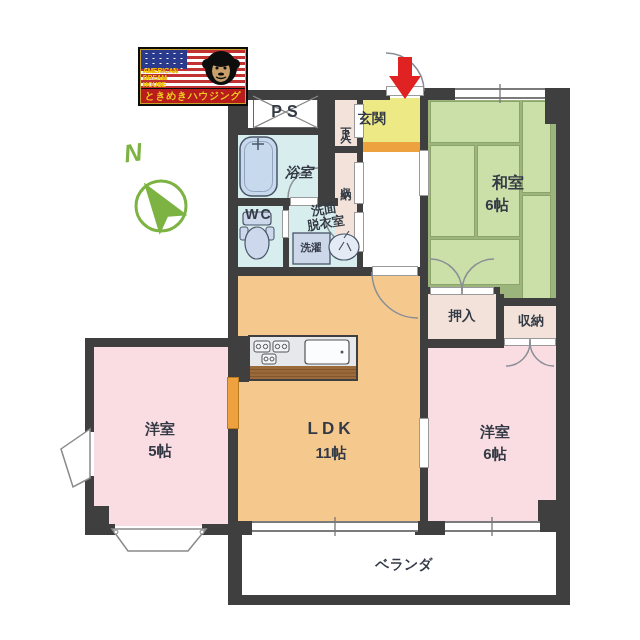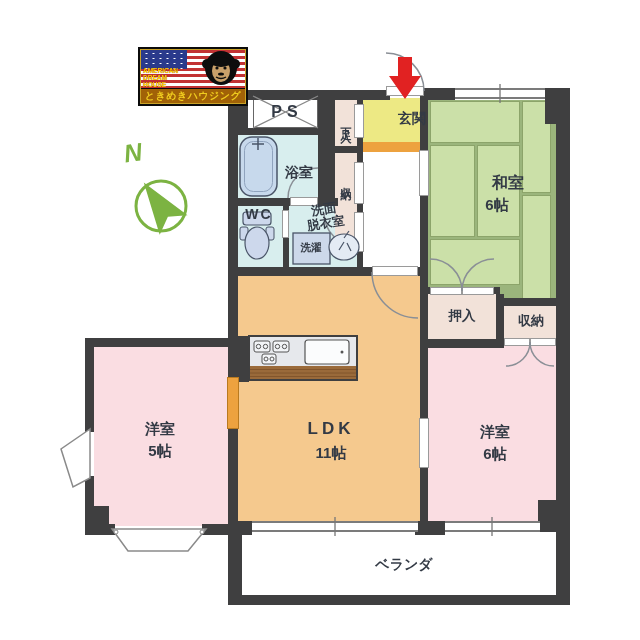--- a/index.html
+++ b/index.html
@@ -16,21 +16,21 @@
   .mat{position:absolute;background:#cbe0a8;border:1px solid #8ca46a;box-sizing:border-box;}
   svg.overlay{position:absolute;left:0;top:0;pointer-events:none;}
   
   #logo{position:absolute;left:138px;top:47px;width:110px;height:59px;background:#0b0b0b;padding:2px;box-sizing:border-box;}
   #logo .inner{position:relative;width:100%;height:100%;border:1px solid #c9a227;box-sizing:border-box;overflow:hidden;}
   #flag{position:absolute;left:0;top:0;right:0;height:38px;
         background:repeating-linear-gradient(180deg,#c23233 0 3px,#ffffff 3px 6px);}
   #canton{position:absolute;left:0;top:0;width:46px;height:19px;background:#2a3a8c;
           background-image:radial-gradient(#ffffff 0.9px,transparent 1.1px);background-size:7px 5px;background-position:2px 1px;}
   .flagline{position:absolute;left:2px;color:#ffd400;font-size:6.5px;line-height:7px;font-weight:bold;text-shadow:0 0 1px #7a1010;}
-  #band{position:absolute;left:0;right:0;bottom:0;height:14px;background:#a16207;color:#f0cc1e;
+  #band{position:absolute;left:0;right:0;bottom:0;height:14px;background:#b91c1c;color:#f0cc1e;
         font-size:10px;font-weight:bold;text-align:center;line-height:14px;letter-spacing:0.5px;}
 </style>
 </head>
 <body>
 
 <div id="canvas">
 
   <div class="room" style="left:253px;top:96px;width:65px;height:32px;background:#fff;border:1px solid #666;"></div>
   <div class="room" style="left:238px;top:135px;width:80px;height:63px;background:#d8eeee;"></div>
   <div class="room" style="left:335px;top:96px;width:22px;height:50px;background:#f2e2d9;"></div>
@@ -178,24 +178,24 @@
       <circle cx="161" cy="206" r="25" fill="none" stroke="#7cb342" stroke-width="3"></circle>
       <polygon points="143.8,182.4 187.5,215.3 167.9,216.8 159.7,234.8" fill="#7cb342"></polygon>
     </g>
 
     <polygon points="398,57 412,57 412,76 421,76 405,99 389,76 398,76" fill="#e12222"></polygon>
   </svg>
 
   <div class="lbl" style="left:133px;top:153px;font-size:25px;font-style:italic;color:#7cb342;transform:translate(-50%,-50%) rotate(-8deg);">N</div>
 
   <div class="lbl" style="left:287px;top:112px;font-size:16px;letter-spacing:5px;">PS</div>
-  <div class="lbl" style="left:299px;top:173px;font-size:14px;">浴室</div>
+  <div class="lbl" style="left:299px;top:173px;font-size:14px;font-style:italic;">浴室</div>
   <div class="lbl vlbl" style="left:346px;top:122px;font-size:11px;">下足入</div>
   <div class="lbl vlbl" style="left:346px;top:180px;font-size:11px;">収納</div>
-  <div class="lbl" style="left:412px;top:119px;font-size:14px;">玄関</div>
+  <div class="lbl" style="left:372px;top:119px;font-size:14px;">玄関</div>
   <div class="lbl" style="left:259px;top:215px;font-size:14px;letter-spacing:2px;">WC</div>
   <div class="lbl" style="left:325px;top:217px;font-size:12.5px;transform:translate(-50%,-50%) rotate(-9deg);">
     <div>洗面</div>
     <div>脱衣室</div>
   </div>
   <div class="lbl" style="left:311px;top:248px;font-size:10.5px;">洗濯</div>
 
   <div class="lbl" style="left:508px;top:183px;font-size:16px;">和室</div>
   <div class="lbl" style="left:497px;top:205px;font-size:15px;">6帖</div>
   <div class="lbl" style="left:462px;top:316px;font-size:13.5px;">押入</div>

